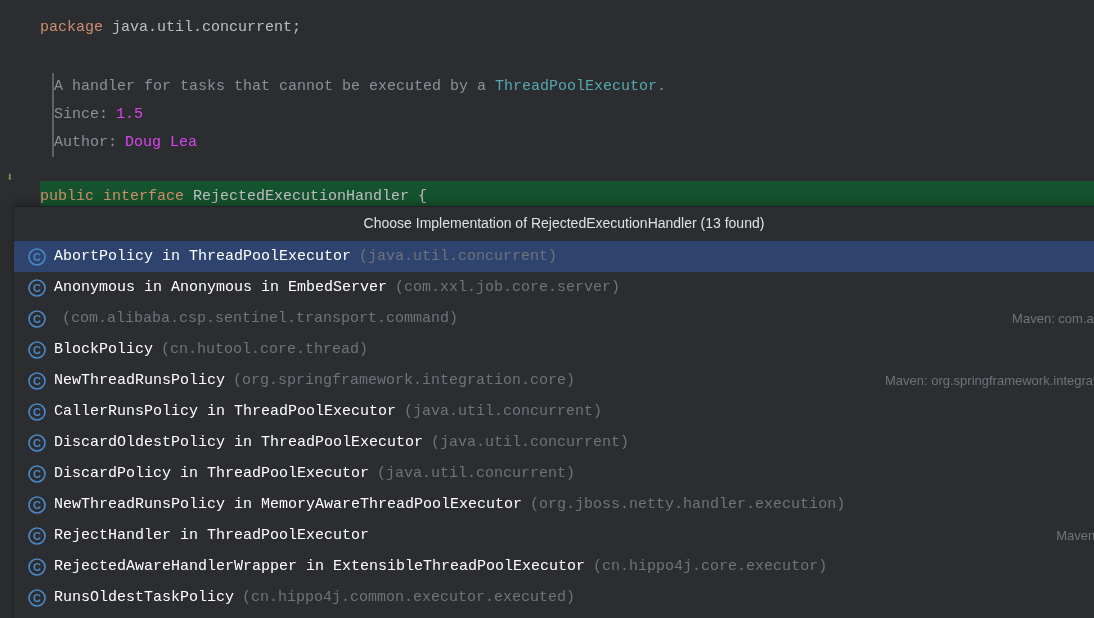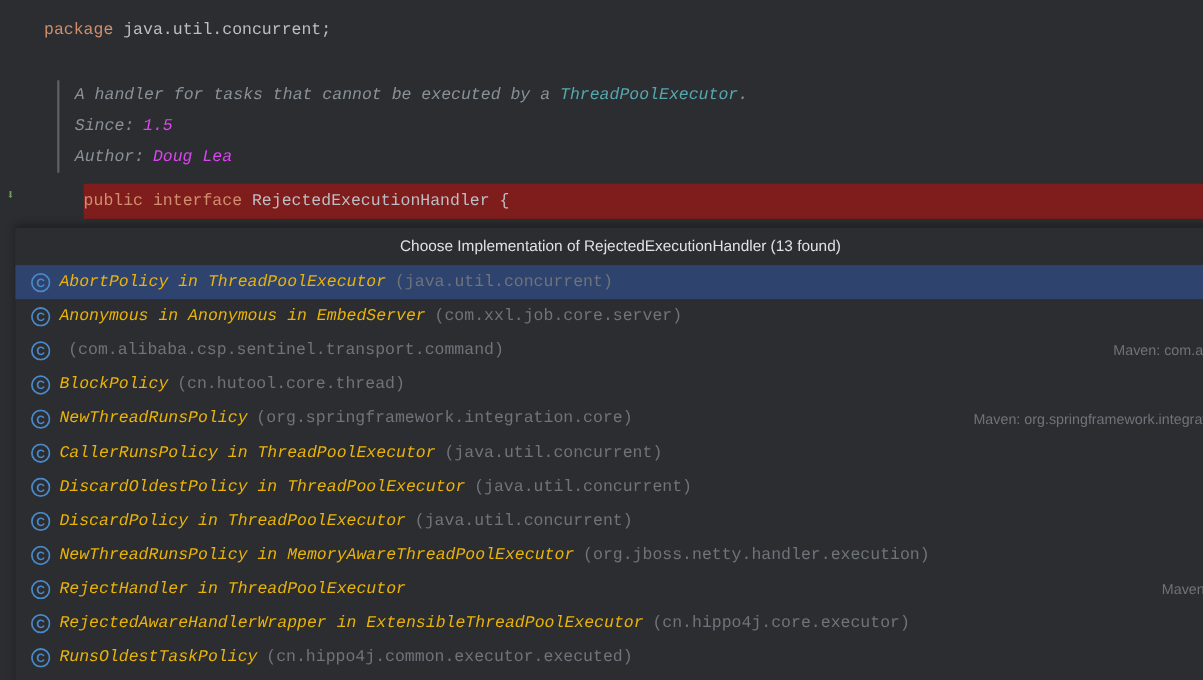--- a/index.html
+++ b/index.html
@@ -37,46 +37,43 @@
       color: #6f9e56;
     }
     .code-line {
       line-height: 26px;
       white-space: pre;
     }
     .kw-orange { color: #cf8e6d; }
     .kw-text { color: #bcbec4; }
     .javadoc-block {
       border-left: 2px solid #5f6163;
-      padding-left: 14px;
       margin-left: 12px;
       margin-top: 32px;
-      margin-bottom: 10px;
+      margin-bottom: 24px;
       color: #8b949e;
       line-height: 28px;
-      font-style: italic;
     }
     .javadoc-line {
       color: #8a9199;
     }
     .javadoc-link {
       color: #56a8af;
     }
     .javadoc-tag {
       color: #8a9199;
     }
     .javadoc-val {
       color: #d946ef;
       margin-left: 8px;
     }
     .interface-line {
       margin-top: 4px;
-      background: #7f1d1d;
+      background: #14532d;
       padding: 3px 0;
-      margin-left: 36px;
     }
     .popup {
       position: absolute;
       left: 14px;
       top: 206px;
       width: 1100px;
       background: #2b2d30;
       border-top: 1px solid #1e1f22;
       box-shadow: 0 -2px 8px rgba(0,0,0,0.3);
     }
@@ -102,22 +99,21 @@
     .impl-item.selected {
       background: #2e436e;
     }
     .impl-icon {
       width: 18px;
       height: 18px;
       margin-right: 8px;
       flex-shrink: 0;
     }
     .impl-name {
-      color: #eab308;
-      font-style: italic;
+      color: #ffffff;
     }
     .impl-pkg {
       color: #6f737a;
       margin-left: 8px;
     }
     .impl-maven {
       position: absolute;
       right: 0;
       color: #6f737a;
       font-family: -apple-system, 'Segoe UI', sans-serif;

